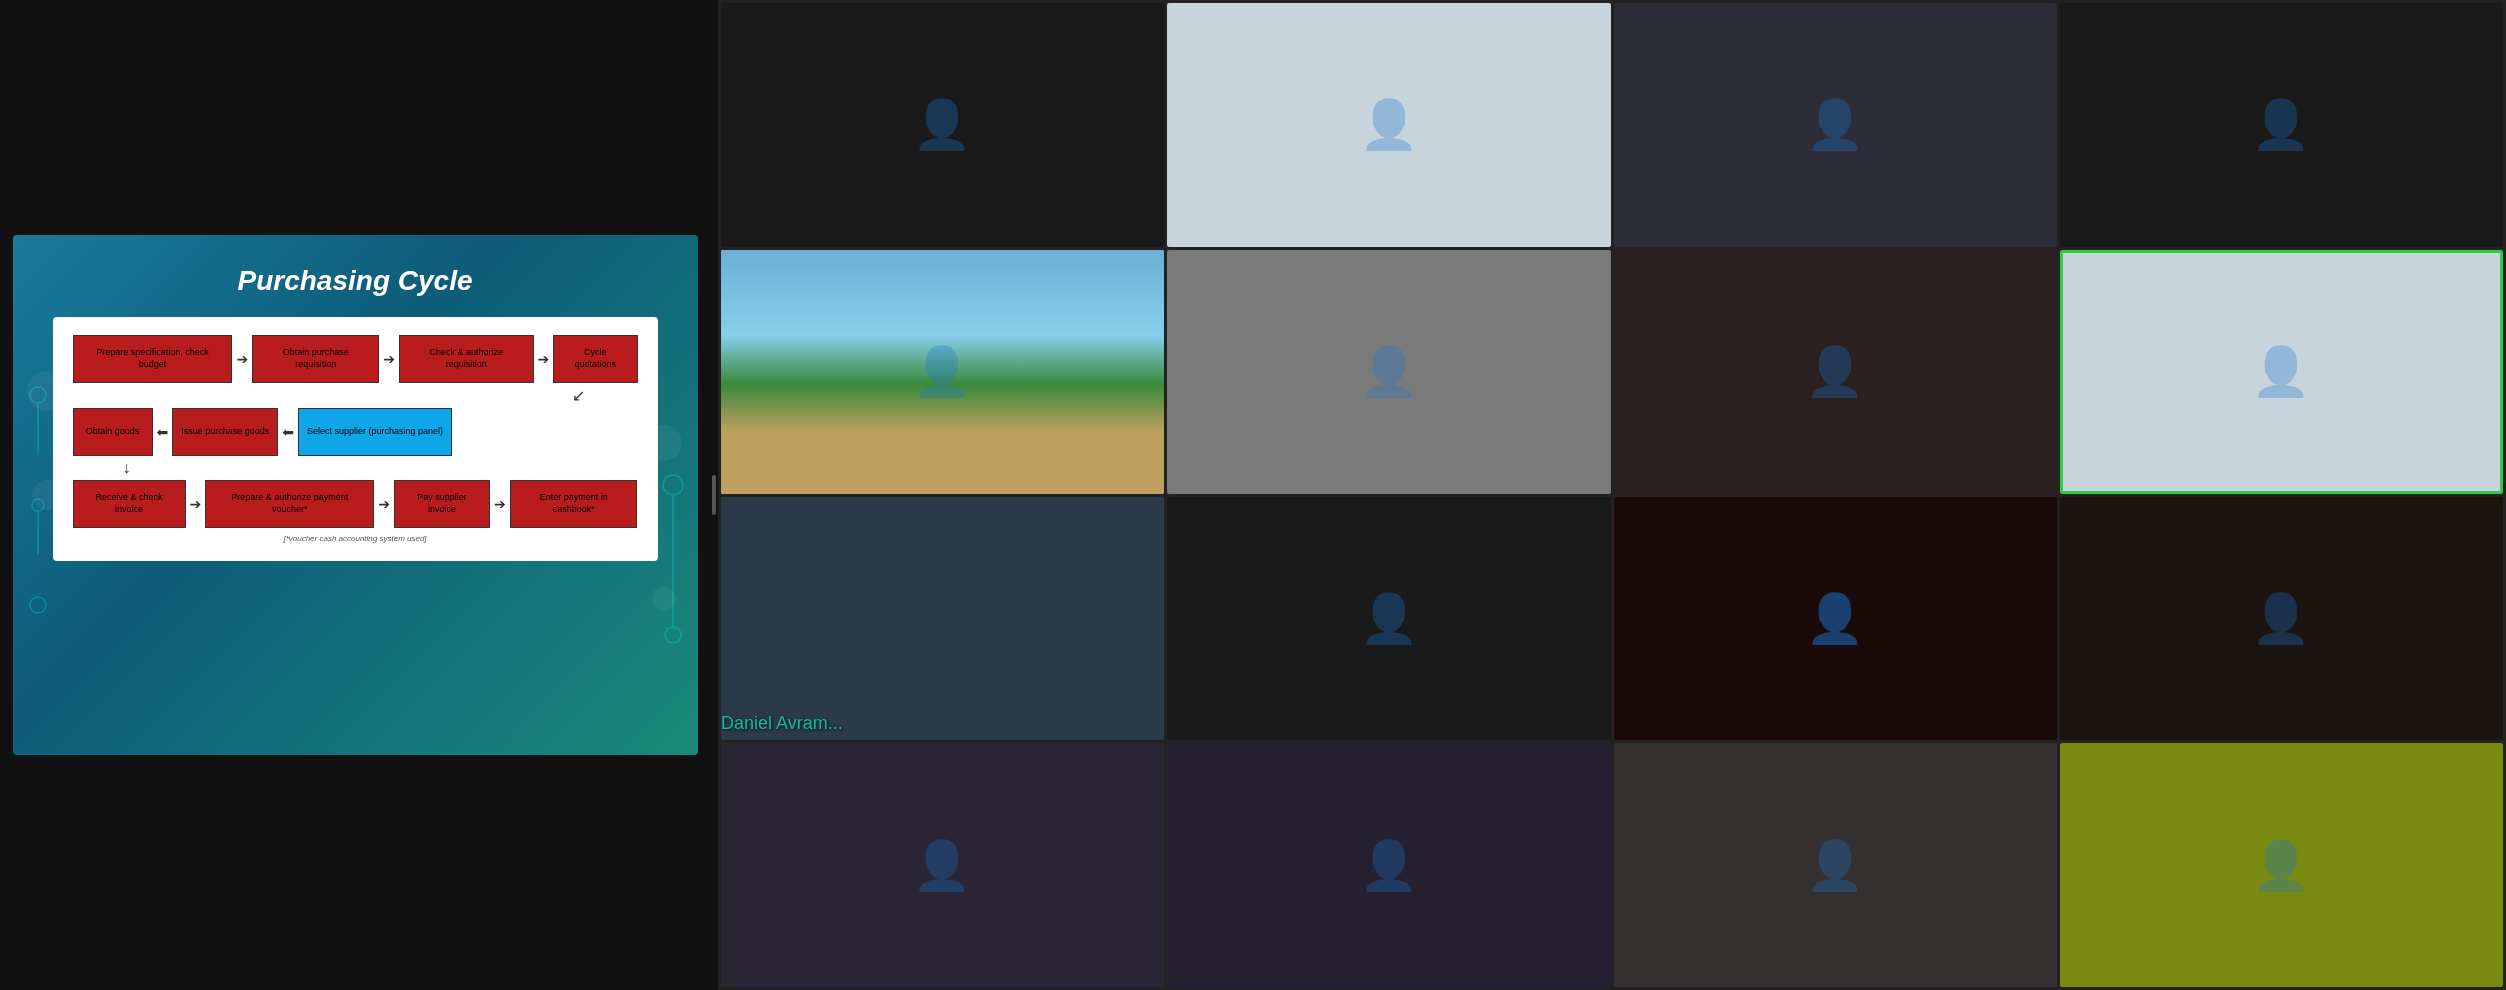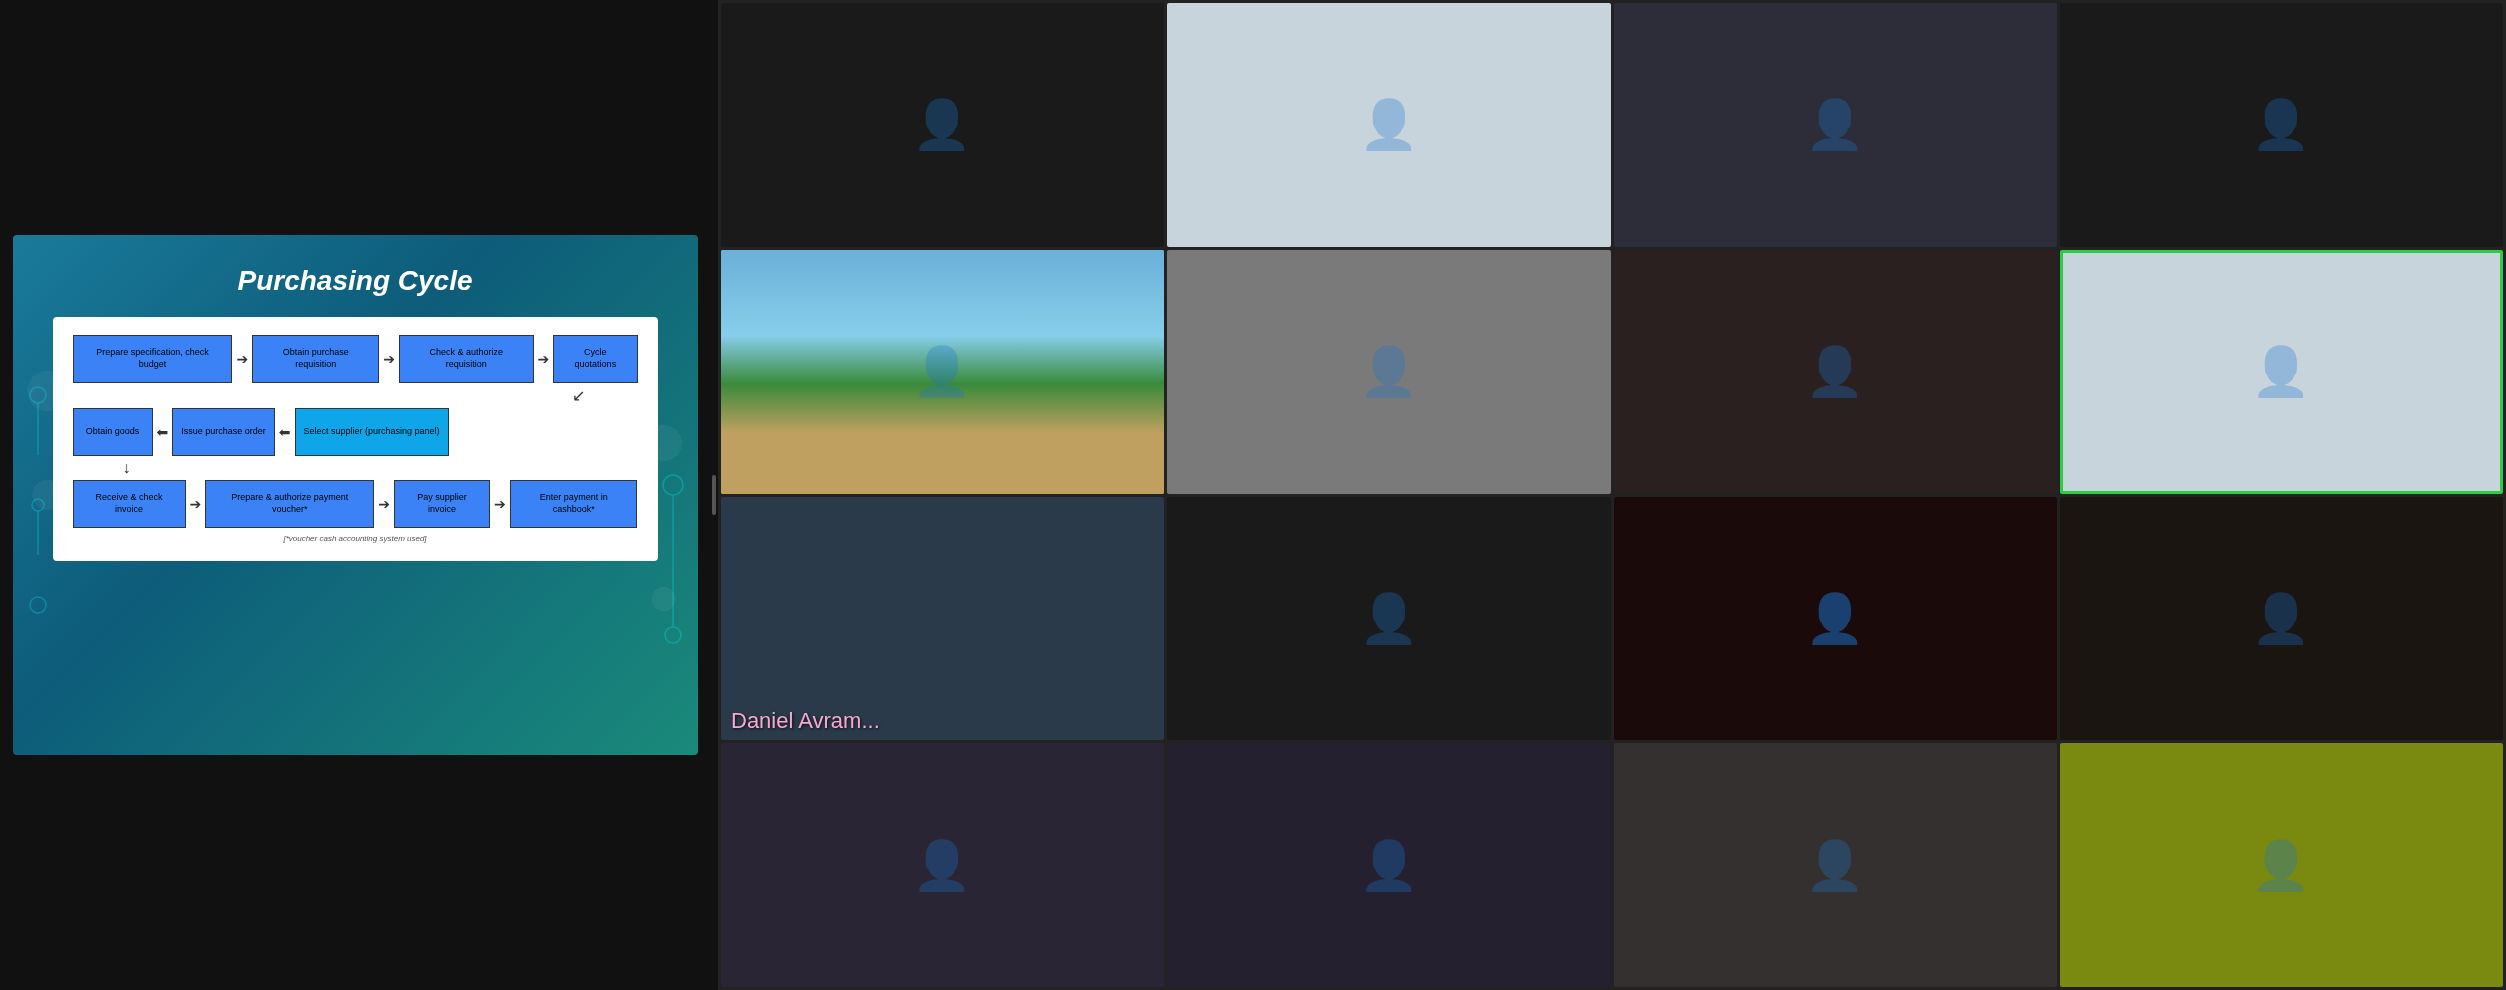--- a/index.html
+++ b/index.html
@@ -64,21 +64,21 @@
     }
 
     .flow-row {
       display: flex;
       align-items: center;
       gap: 4px;
     }
 
     .flow-box {
       border: 1.5px solid #333;
-      background: #3b82f6;
+      background: #b91c1c;
       text-align: center;
       font-size: 9px;
       line-height: 1.3;
       padding: 6px 8px;
       min-width: 80px;
       min-height: 48px;
       display: flex;
       align-items: center;
       justify-content: center;
     }
@@ -129,23 +129,23 @@
     .video-cell.cam-mid { background: #2d2d3a; }
     .video-cell.cam-beach { background: linear-gradient(180deg, #87ceeb 40%, #4a9f4a 60%, #c8a96e 100%); }
     .video-cell.cam-bright { background: #c8d4dc; }
     .video-cell.cam-room2 { background: #2a2020; }
     .video-cell.cam-grey { background: #7a7a7a; }
     .video-cell.cam-name { background: #2a3a4a; }
 
     .participant-label {
       position: absolute;
       bottom: 6px;
-      left: 10px;
-      color: #f9a8d4;
-      font-size: 22px;
+      left: 0;
+      color: #14b8a6;
+      font-size: 18px;
       font-weight: 500;
       text-shadow: 1px 1px 3px rgba(0,0,0,0.8);
     }
 
     
     #divider {
       width: 8px;
       height: 100%;
       background: #111;
       flex-shrink: 0;
@@ -215,21 +215,21 @@
       <div style="display:flex; justify-content:flex-end; padding-right: 52px; margin: 3px 0;">
         <span style="font-size:16px; color:#333;">↙</span>
       </div>
 
       <div class="flow-row">
         <div class="flow-box">
           <span>Obtain goods</span>
         </div>
         <div class="flow-arrow">⬅</div>
         <div class="flow-box">
-          <span>Issue purchase order</span>
+          <span>Issue purchase goods</span>
         </div>
         <div class="flow-arrow">⬅</div>
         <div class="flow-box shaded">
           <span>Select supplier (purchasing panel)</span>
         </div>
       </div>
 
       <div style="display:flex; justify-content:flex-start; padding-left: 50px; margin: 3px 0;">
         <span style="font-size:16px; color:#333;">↓</span>
       </div>

